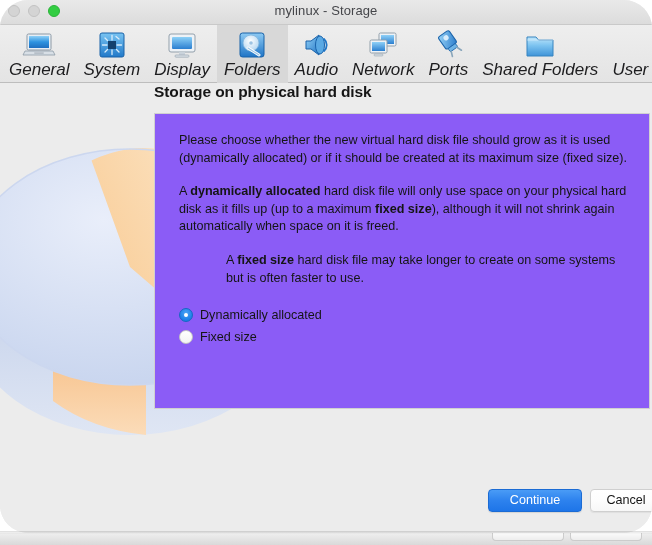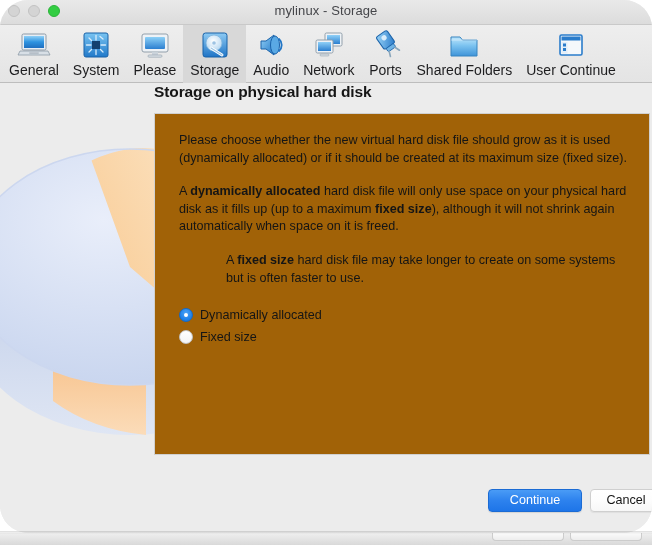--- a/index.html
+++ b/index.html
@@ -85,25 +85,26 @@
   }
   .tb-item.selected {
     background: #d8d8d8;
   }
   .tb-icon {
     width: 34px;
     height: 34px;
     display: block;
   }
   .tb-label {
-    font-size: 14px;
+    font-size: 17px;
     color: #1d1d1f;
     margin-top: 1px;
     white-space: nowrap;
     line-height: 14px;
+    font-style: italic;
   }
 
   
   .body-area {
     position: relative;
     height: 451px;
     background: #ececec;
     overflow: hidden;
     padding-left: 28px;
   }
@@ -113,22 +114,22 @@
     top: 12px;
     width: 345px;
     height: 345px;
     pointer-events: none;
   }
   .content-panel {
     position: absolute;
     left: 154px;
     top: 30px;
     width: 496px;
-    height: 342px;
-    background: #a16207;
+    height: 296px;
+    background: #8b5cf6;
     border: 1px solid #d0d0d0;
     box-sizing: border-box;
     overflow: hidden;
   }
   .panel-title {
     position: absolute;
     left: 154px;
     top: 0px;
     font-size: 15.5px;
     font-weight: bold;
@@ -329,21 +330,21 @@
               <stop offset="0" stop-color="#8cd0f7"></stop>
                   <stop offset="1" stop-color="#2b7fd0"></stop>
             </linearGradient>
               </defs>
             <rect x="4" y="6" width="26" height="18" rx="2" fill="#eef2f6" stroke="#93a0ab" stroke-width="1"></rect>
             <rect x="7" y="9" width="20" height="12" rx="1" fill="url(#gB3)"></rect>
             <rect x="14" y="24" width="6" height="3" fill="#c9d2da"></rect>
             <rect x="10" y="27" width="14" height="2.2" rx="1" fill="#d9e0e6" stroke="#9ba7b2" stroke-width="0.7"></rect>
           </svg>
         </span>
-        <span class="tb-label">Please</span>
+        <span class="tb-label">Display</span>
       </div>
 
       <div class="tb-item selected">
         <span class="tb-icon">
           <svg viewBox="0 0 34 34" width="34" height="34">
             <defs>
               <linearGradient id="gB4" x1="0" y1="0" x2="0" y2="1">
                 <stop offset="0" stop-color="#8ecbf4"></stop>
                   <stop offset="1" stop-color="#1f74c6"></stop>
               </linearGradient>
@@ -352,21 +353,21 @@
                   <stop offset="1" stop-color="#b9d9f2"></stop>
               </radialGradient>
             </defs>
             <rect x="5" y="5" width="24" height="24" rx="2.5" fill="url(#gB4)" stroke="#1862a8" stroke-width="1"></rect>
             <circle cx="16" cy="15" r="8" fill="url(#gDisk)" stroke="#7fb4dc" stroke-width="0.8"></circle>
             <circle cx="16" cy="15" r="1.8" fill="#9dc3e3"></circle>
             <path d="M13 20 L24 27" stroke="#ffffff" stroke-width="3" stroke-linecap="round"></path>
             <path d="M13 20 L24 27" stroke="#9ec6e6" stroke-width="1.2" stroke-linecap="round"></path>
           </svg>
         </span>
-        <span class="tb-label">Storage</span>
+        <span class="tb-label">Folders</span>
       </div>
 
       <div class="tb-item">
         <span class="tb-icon">
           <svg viewBox="0 0 34 34" width="34" height="34">
             <defs>
                 <linearGradient id="gB5" x1="0" y1="0" x2="1" y2="1">
               <stop offset="0" stop-color="#93d1f7"></stop>
                   <stop offset="1" stop-color="#2176c6"></stop>
             </linearGradient>

